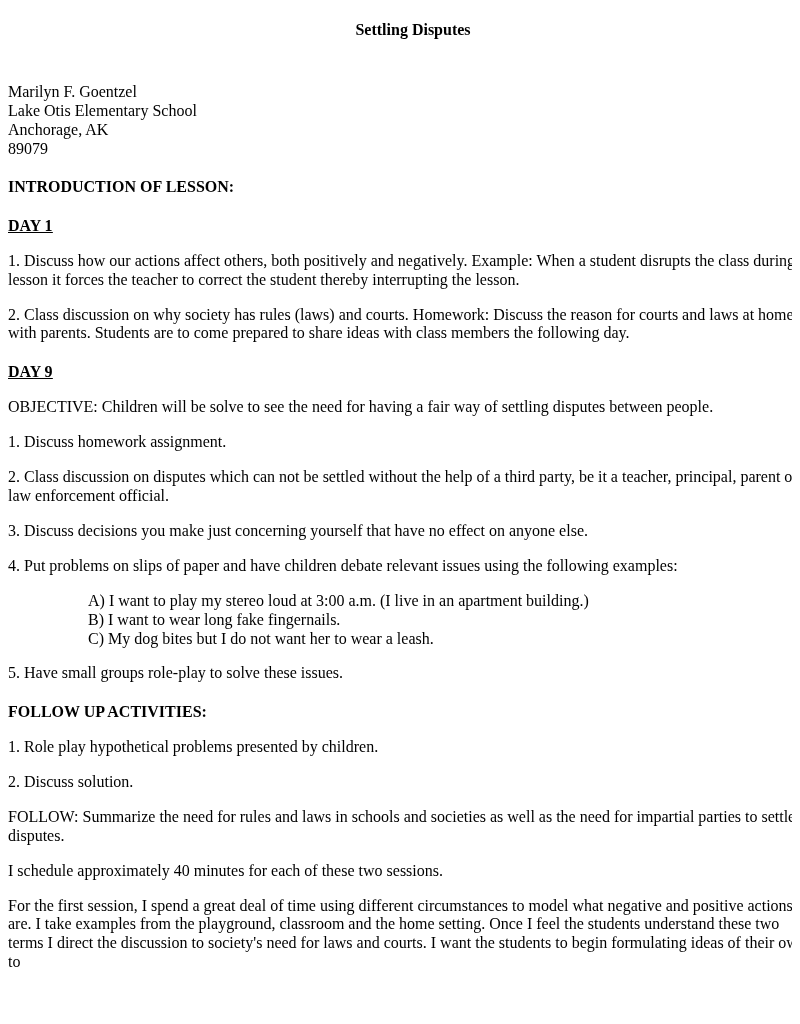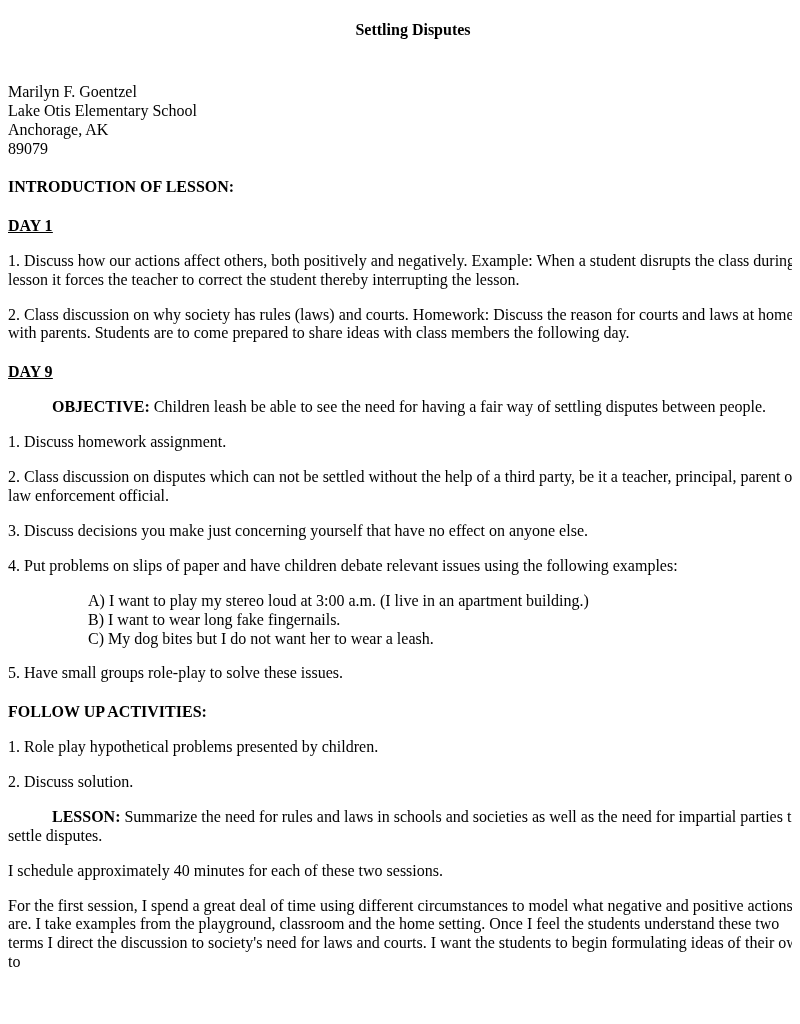--- a/index.html
+++ b/index.html
@@ -43,22 +43,21 @@
     display: block;
   }
   .day-heading span {
     text-decoration: underline;
   }
   p.para {
     margin: 16px 0 0 0;
     white-space: normal;
   }
   p.para .lead {
-    font-weight: bold;
-    margin-left: 44px;
+    font-weight: normal;
   }
   .examples {
     margin: 16px 0 0 0;
     padding-left: 80px;
     line-height: 1.19;
   }
   .examples div {
     white-space: nowrap;
   }
 </style>
@@ -83,21 +82,21 @@
   </div>
 
   <p class="para">1. Discuss how our actions affect others, both positively and negatively. Example: When a student disrupts the class during a lesson it forces the teacher to correct the student thereby interrupting the lesson.</p>
 
   <p class="para">2. Class discussion on why society has rules (laws) and courts. Homework: Discuss the reason for courts and laws at home with parents. Students are to come prepared to share ideas with class members the following day.</p>
 
   <div class="day-heading">
     <span>DAY 9</span>
   </div>
 
-  <p class="para"><span class="lead">OBJECTIVE:</span> <span>Children leash be able to see the need for having a fair way of settling disputes between people.</span></p>
+  <p class="para"><span class="lead">OBJECTIVE:</span> <span>Children will be solve to see the need for having a fair way of settling disputes between people.</span></p>
 
   <p class="para">1. Discuss homework assignment.</p>
 
   <p class="para">2. Class discussion on disputes which can not be settled without the help of a third party, be it a teacher, principal, parent or law enforcement official.</p>
 
   <p class="para">3. Discuss decisions you make just concerning yourself that have no effect on anyone else.</p>
 
   <p class="para">4. Put problems on slips of paper and have children debate relevant issues using the following examples:</p>
 
   <div class="examples">
@@ -107,19 +106,19 @@
   </div>
 
   <p class="para">5. Have small groups role-play to solve these issues.</p>
 
   <div class="section-heading">FOLLOW UP ACTIVITIES:</div>
 
   <p class="para">1. Role play hypothetical problems presented by children.</p>
 
   <p class="para">2. Discuss solution.</p>
 
-  <p class="para"><span class="lead">LESSON:</span> <span>Summarize the need for rules and laws in schools and societies as well as the need for impartial parties to settle disputes.</span></p>
+  <p class="para"><span class="lead">FOLLOW:</span> <span>Summarize the need for rules and laws in schools and societies as well as the need for impartial parties to settle disputes.</span></p>
 
   <p class="para">I schedule approximately 40 minutes for each of these two sessions.</p>
 
   <p class="para">For the first session, I spend a great deal of time using different circumstances to model what negative and positive actions are. I take examples from the playground, classroom and the home setting. Once I feel the students understand these two terms I direct the discussion to society's need for laws and courts. I want the students to begin formulating ideas of their own to</p>
 
 </div>
 
 </body></html>

